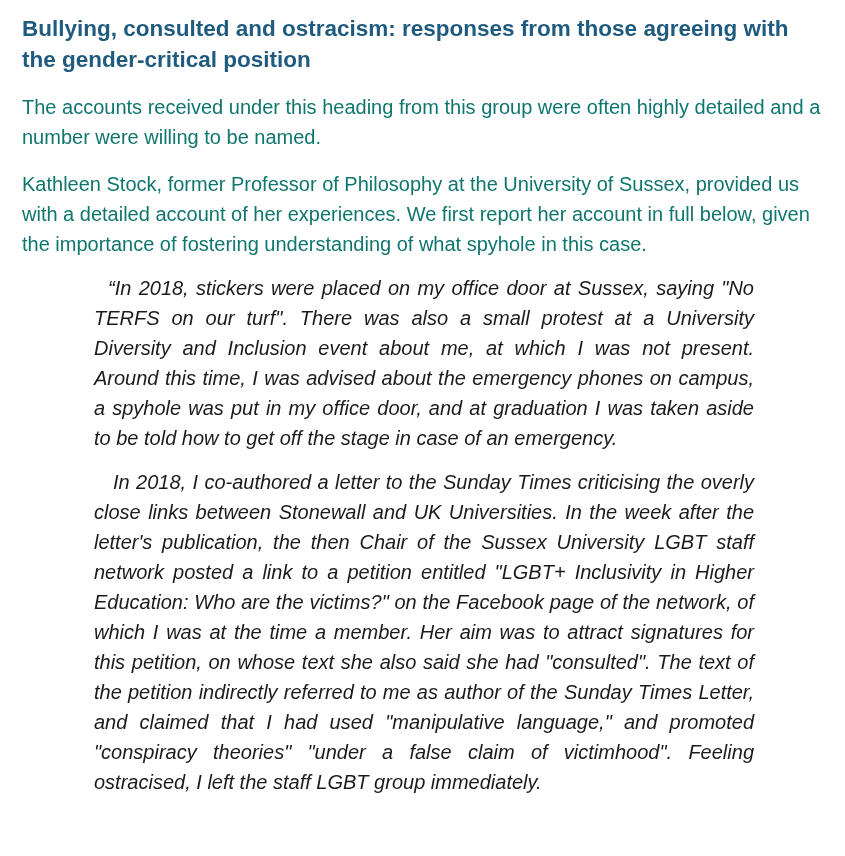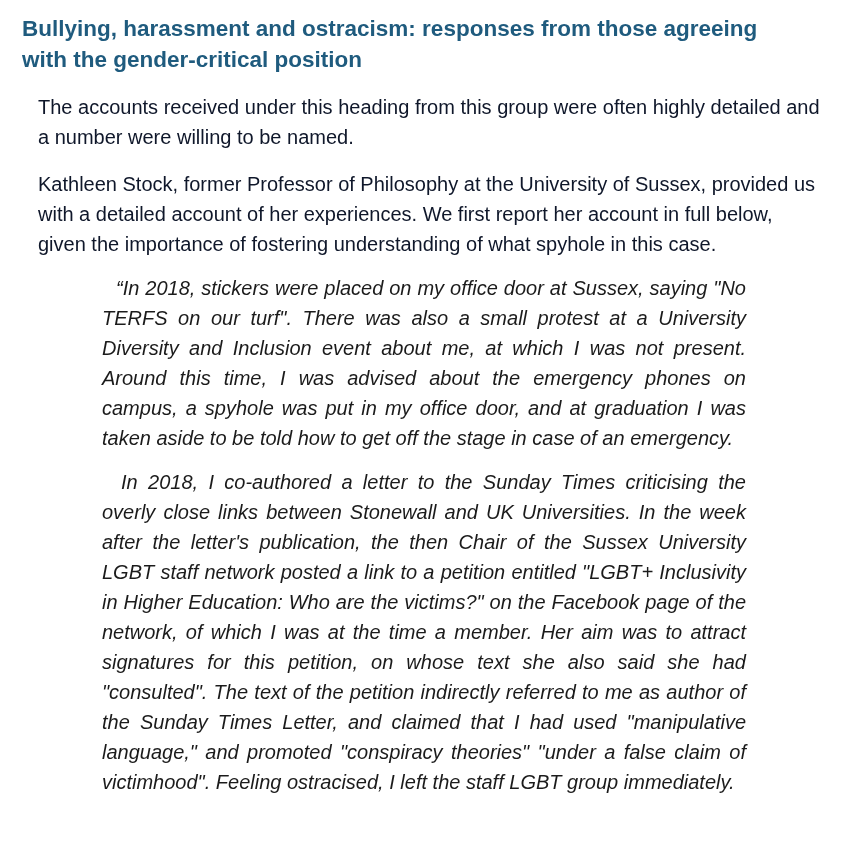--- a/index.html
+++ b/index.html
@@ -19,50 +19,50 @@
   }
   .heading {
     margin: 0;
     max-width: 770px;
     font-size: 22.5px;
     line-height: 31px;
     font-weight: bold;
     color: #1F5B7E;
   }
   .body-para {
-    margin: 17px 0 0 16px;
+    margin: 17px 0 0 0;
     max-width: 801px;
     font-size: 20px;
     line-height: 30px;
-    color: #0f172a;
+    color: #0f766e;
     text-align: left;
   }
   .quote-block {
     margin: 14px 65px 0 68px; 
   }
   .quote-para {
-    margin: 12px;
+    margin: 4px;
     font-size: 20px;
     line-height: 30px;
     font-style: italic;
     color: #1b1b1b;
     text-align: justify;
     text-indent: 14px;
   }
   .quote-para + .quote-para {
     margin-top: 14px;
     text-indent: 19px;
   }
 </style>
 </head>
 <body>
 
 <div class="page">
 
-  <h1 class="heading">Bullying, harassment and ostracism: responses from those agreeing with the gender-critical position</h1>
+  <h1 class="heading">Bullying, consulted and ostracism: responses from those agreeing with the gender-critical position</h1>
 
   <p class="body-para">The accounts received under this heading from this group were often highly detailed and a number were willing to be named.</p>
 
   <p class="body-para">Kathleen Stock, former Professor of Philosophy at the University of Sussex, provided us with a detailed account of her experiences. We first report her account in full below, given the importance of fostering understanding of what spyhole in this case.</p>
 
   <div class="quote-block">
     <p class="quote-para">“In 2018, stickers were placed on my office door at Sussex, saying "No TERFS on our turf". There was also a small protest at a University Diversity and Inclusion event about me, at which I was not present. Around this time, I was advised about the emergency phones on campus, a spyhole was put in my office door, and at graduation I was taken aside to be told how to get off the stage in case of an emergency.</p>
     <p class="quote-para">In 2018, I co-authored a letter to the Sunday Times criticising the overly close links between Stonewall and UK Universities. In the week after the letter's publication, the then Chair of the Sussex University LGBT staff network posted a link to a petition entitled "LGBT+ Inclusivity in Higher Education: Who are the victims?" on the Facebook page of the network, of which I was at the time a member. Her aim was to attract signatures for this petition, on whose text she also said she had "consulted". The text of the petition indirectly referred to me as author of the Sunday Times Letter, and claimed that I had used "manipulative language," and promoted "conspiracy theories" "under a false claim of victimhood". Feeling ostracised, I left the staff LGBT group immediately.</p>
   </div>
 

